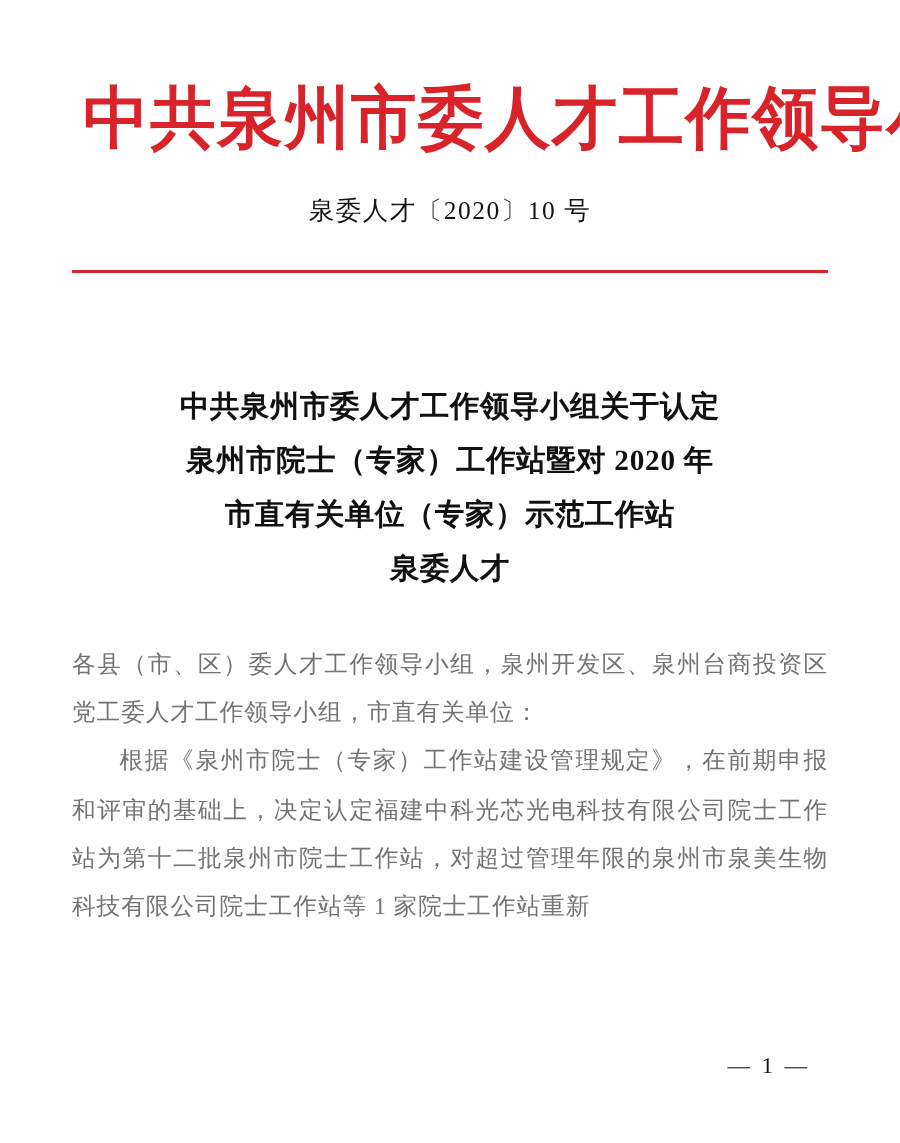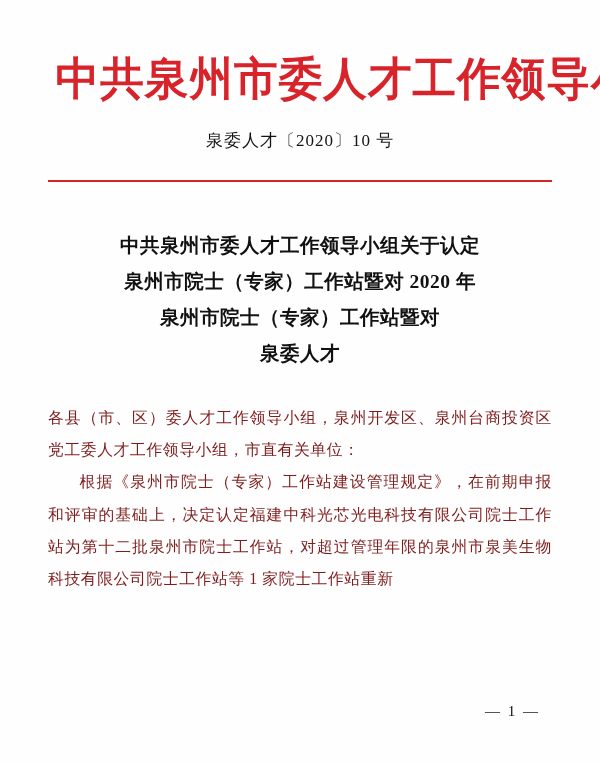--- a/index.html
+++ b/index.html
@@ -46,39 +46,39 @@
     font-family: "Liberation Serif", "DejaVu Serif", serif;
   }
   .red-rule {
     margin: 28px 0 0 0;
     height: 2px;
     background: #d8232a;
     width: 100%;
   }
   
   .doc-title {
-    margin-top: 46px;
+    margin-top: 72px;
     text-align: center;
     font-weight: bold;
     font-size: 19.5px;
     line-height: 1.85;
     letter-spacing: 0.5px;
     color: #111111;
   }
   .doc-title .line {
     display: block;
     white-space: nowrap;
   }
   
   .body-text {
     margin-top: 30px;
     font-size: 15.8px;
     line-height: 2.03;
     letter-spacing: 0.6px;
-    color: #7f1d1d;
+    color: #737373;
     text-align: justify;
     text-justify: inter-ideograph;
   }
   .body-text p {
     margin: 0;
   }
   .body-text p.indent {
     text-indent: 2em;
   }
   
@@ -103,21 +103,21 @@
     <div class="masthead-title">中共泉州市委人才工作领导小组</div>
   </div>
 
   <div class="doc-number">泉委人才〔2020〕10 号</div>
 
   <div class="red-rule"></div>
 
   <div class="doc-title">
     <span class="line">中共泉州市委人才工作领导小组关于认定</span>
     <span class="line">泉州市院士（专家）工作站暨对 2020 年</span>
-    <span class="line">泉州市院士（专家）工作站暨对</span>
+    <span class="line">市直有关单位（专家）示范工作站</span>
     <span class="line">泉委人才</span>
   </div>
 
   <div class="body-text">
     <p>各县（市、区）委人才工作领导小组，泉州开发区、泉州台商投资区党工委人才工作领导小组，市直有关单位：</p>
     <p class="indent">根据《泉州市院士（专家）工作站建设管理规定》，在前期申报和评审的基础上，决定认定福建中科光芯光电科技有限公司院士工作站为第十二批泉州市院士工作站，对超过管理年限的泉州市泉美生物科技有限公司院士工作站等 1 家院士工作站重新</p>
   </div>
 
   <div class="page-footer">— 1 —</div>
 

